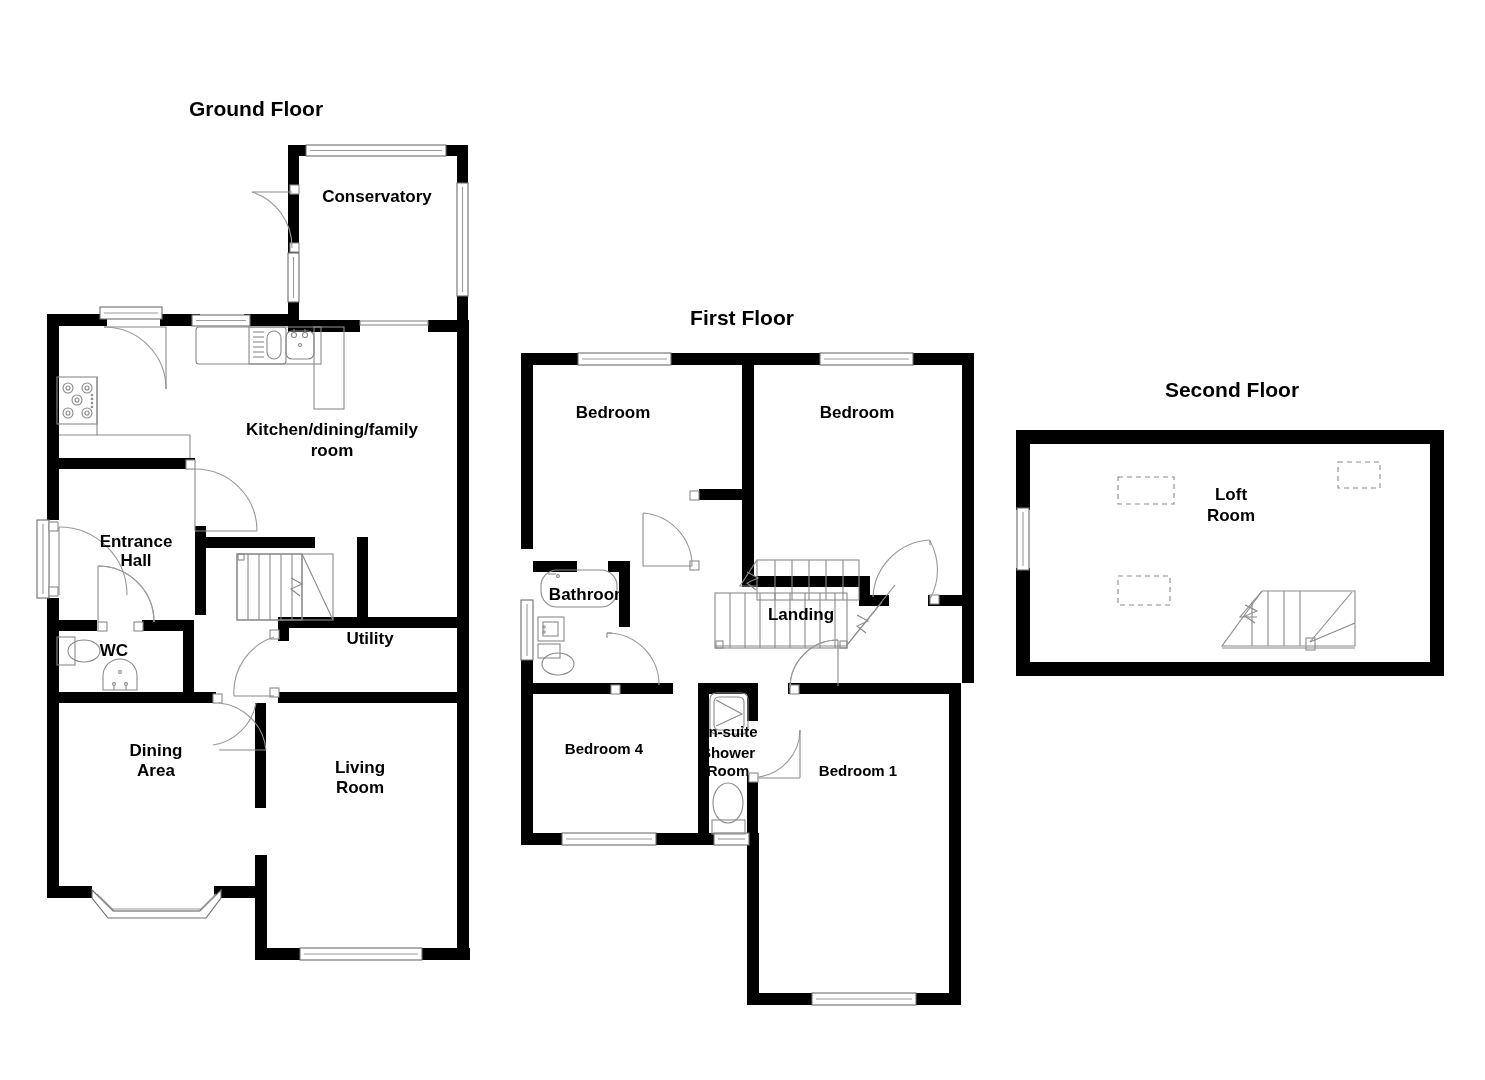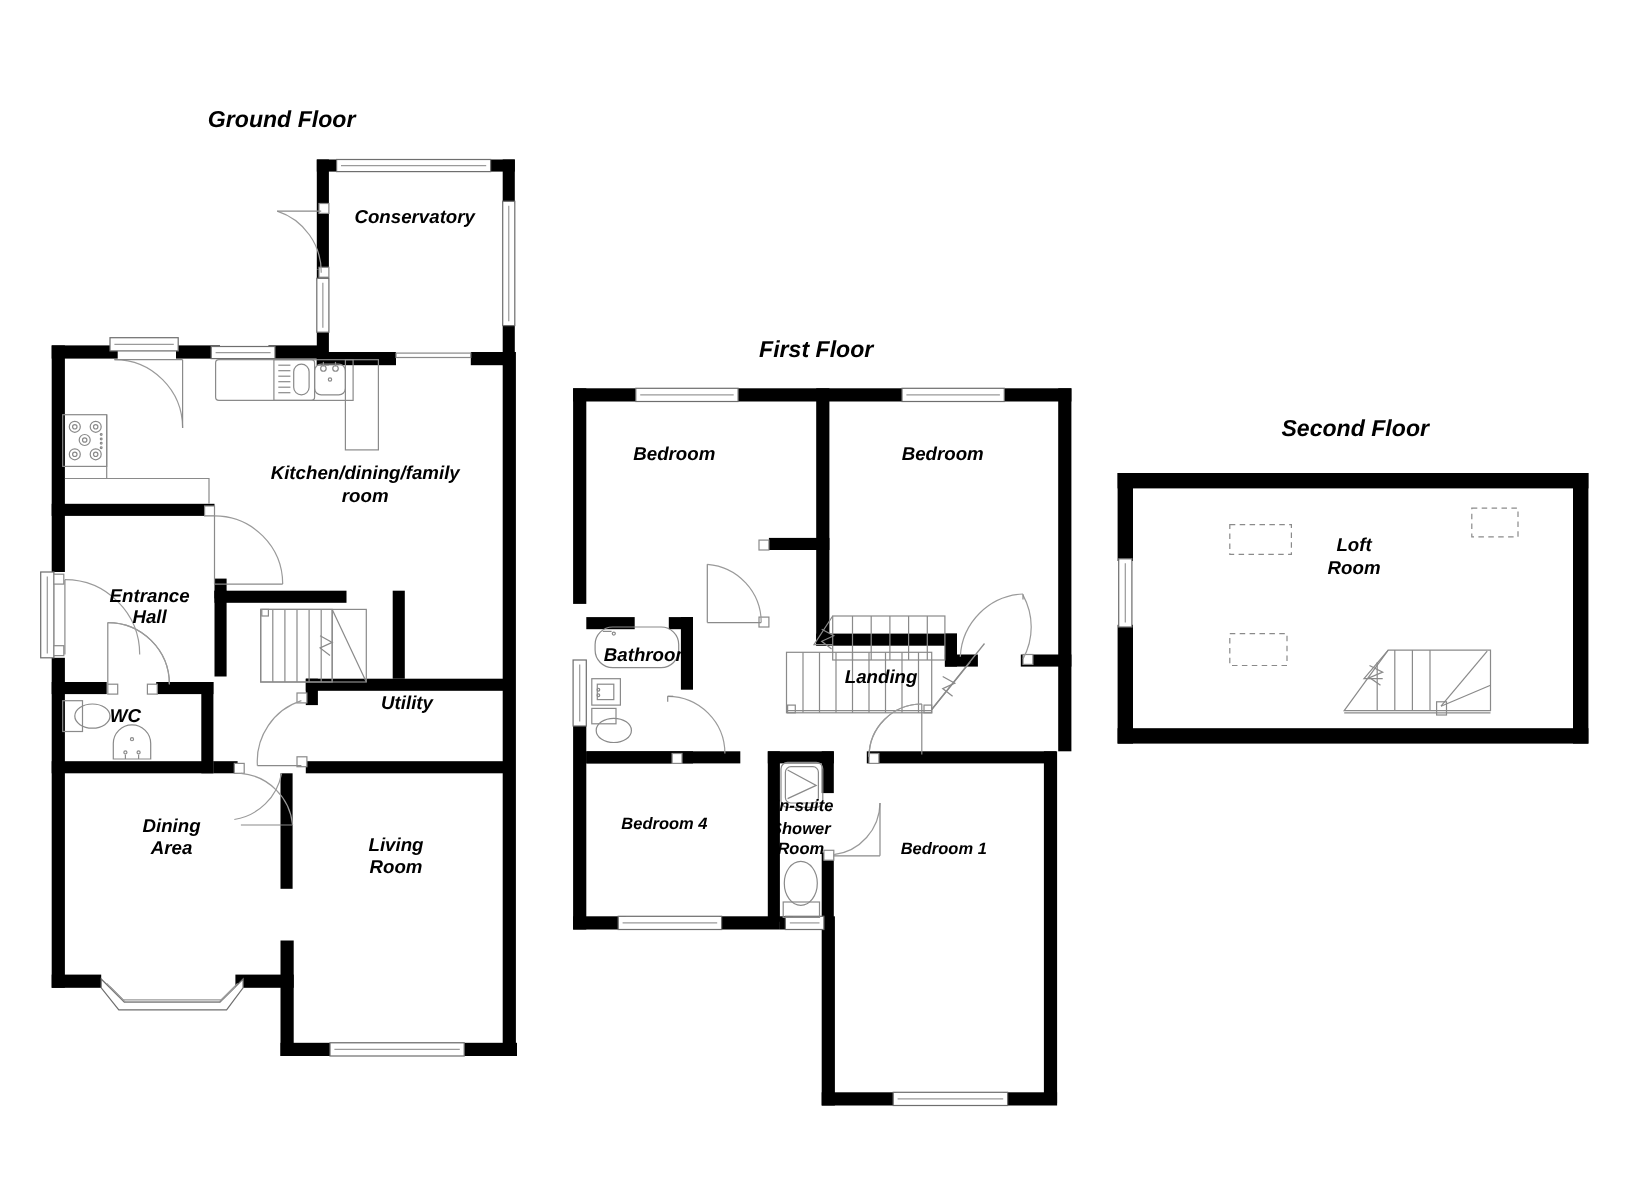--- a/index.html
+++ b/index.html
@@ -3,21 +3,21 @@
 <meta charset="utf-8">
 <title>Floor Plan</title>
 <style>
   html,body{margin:0;padding:0;background:#ffffff;}
   body{
     width:1485px;height:1080px;
     font-family:"Liberation Sans", sans-serif;
     overflow:hidden;
     position:relative;
   }
-  #plan-root{position:absolute;inset:0;width:1485px;height:912px;font-style:italic;}
+  #plan-root{position:absolute;inset:0;width:1485px;height:912px;}
   svg{display:block;}
   .floor-title{
     font-family:"Liberation Sans", sans-serif;
     font-weight:bold;font-size:21px;fill:#000;
     text-anchor:middle;dominant-baseline:middle;
   }
   .room-label{
     font-family:"Liberation Sans", sans-serif;
     font-weight:bold;font-size:17px;fill:#000;
     text-anchor:middle;dominant-baseline:middle;

